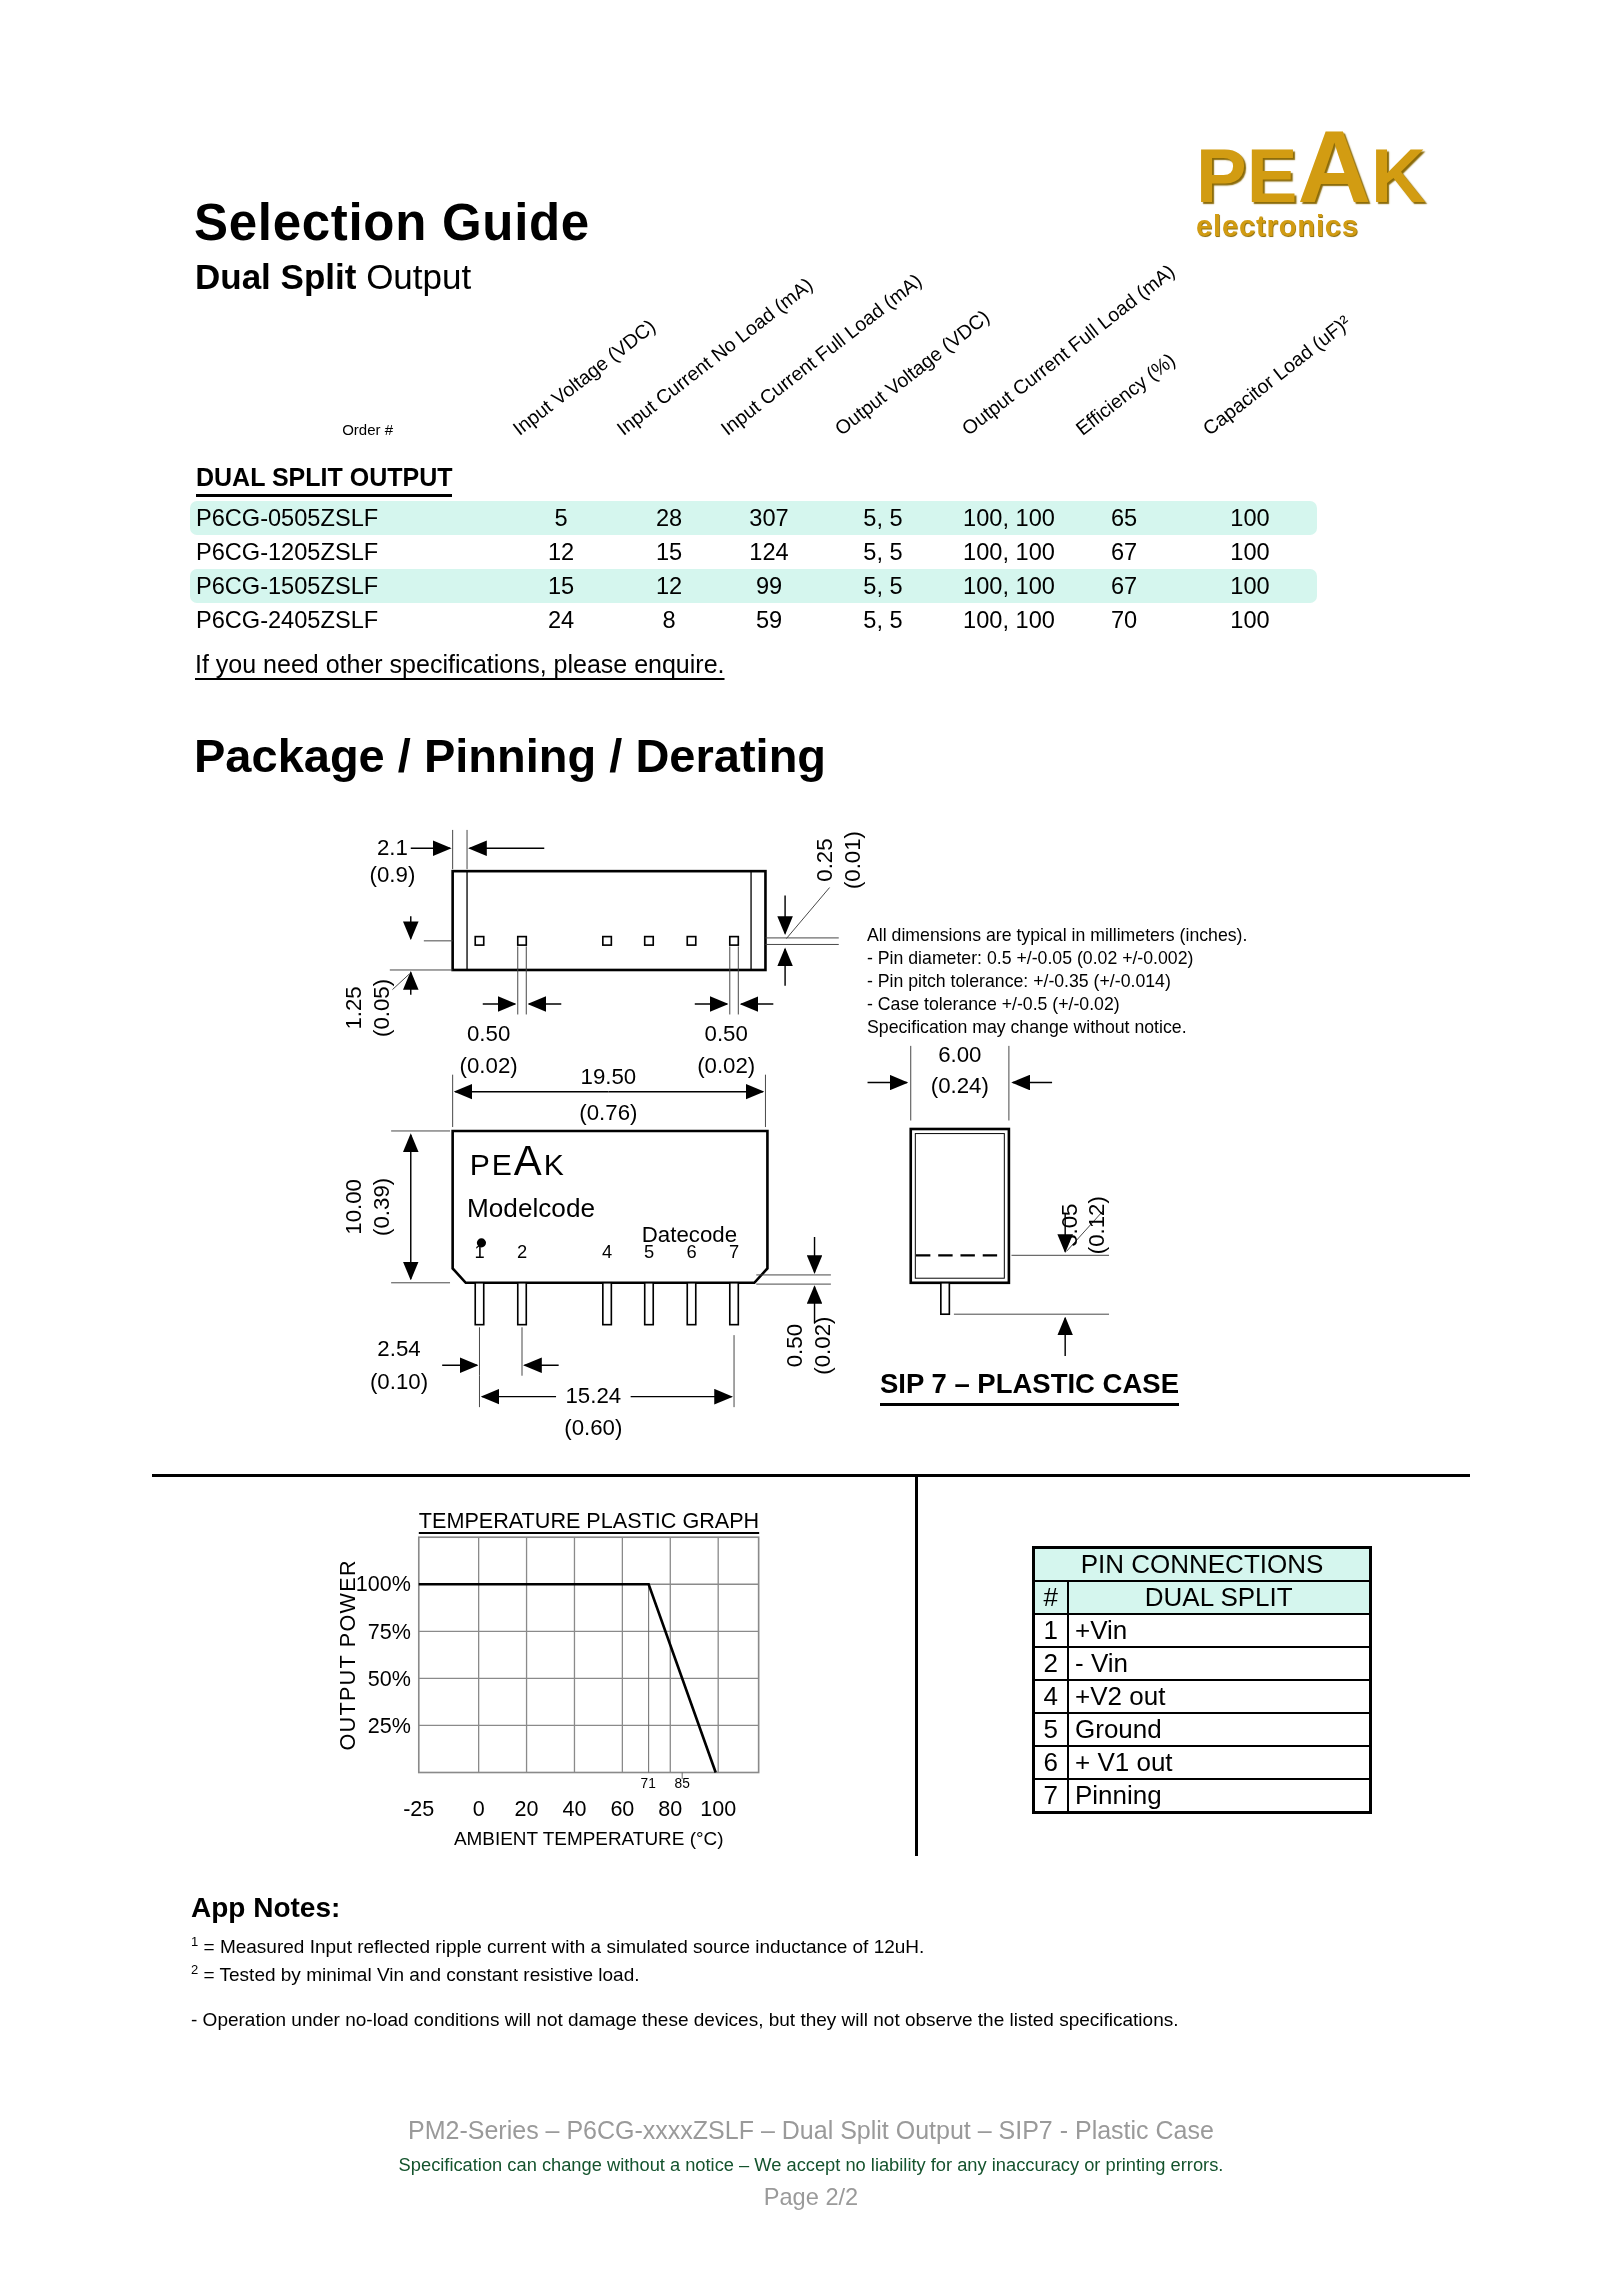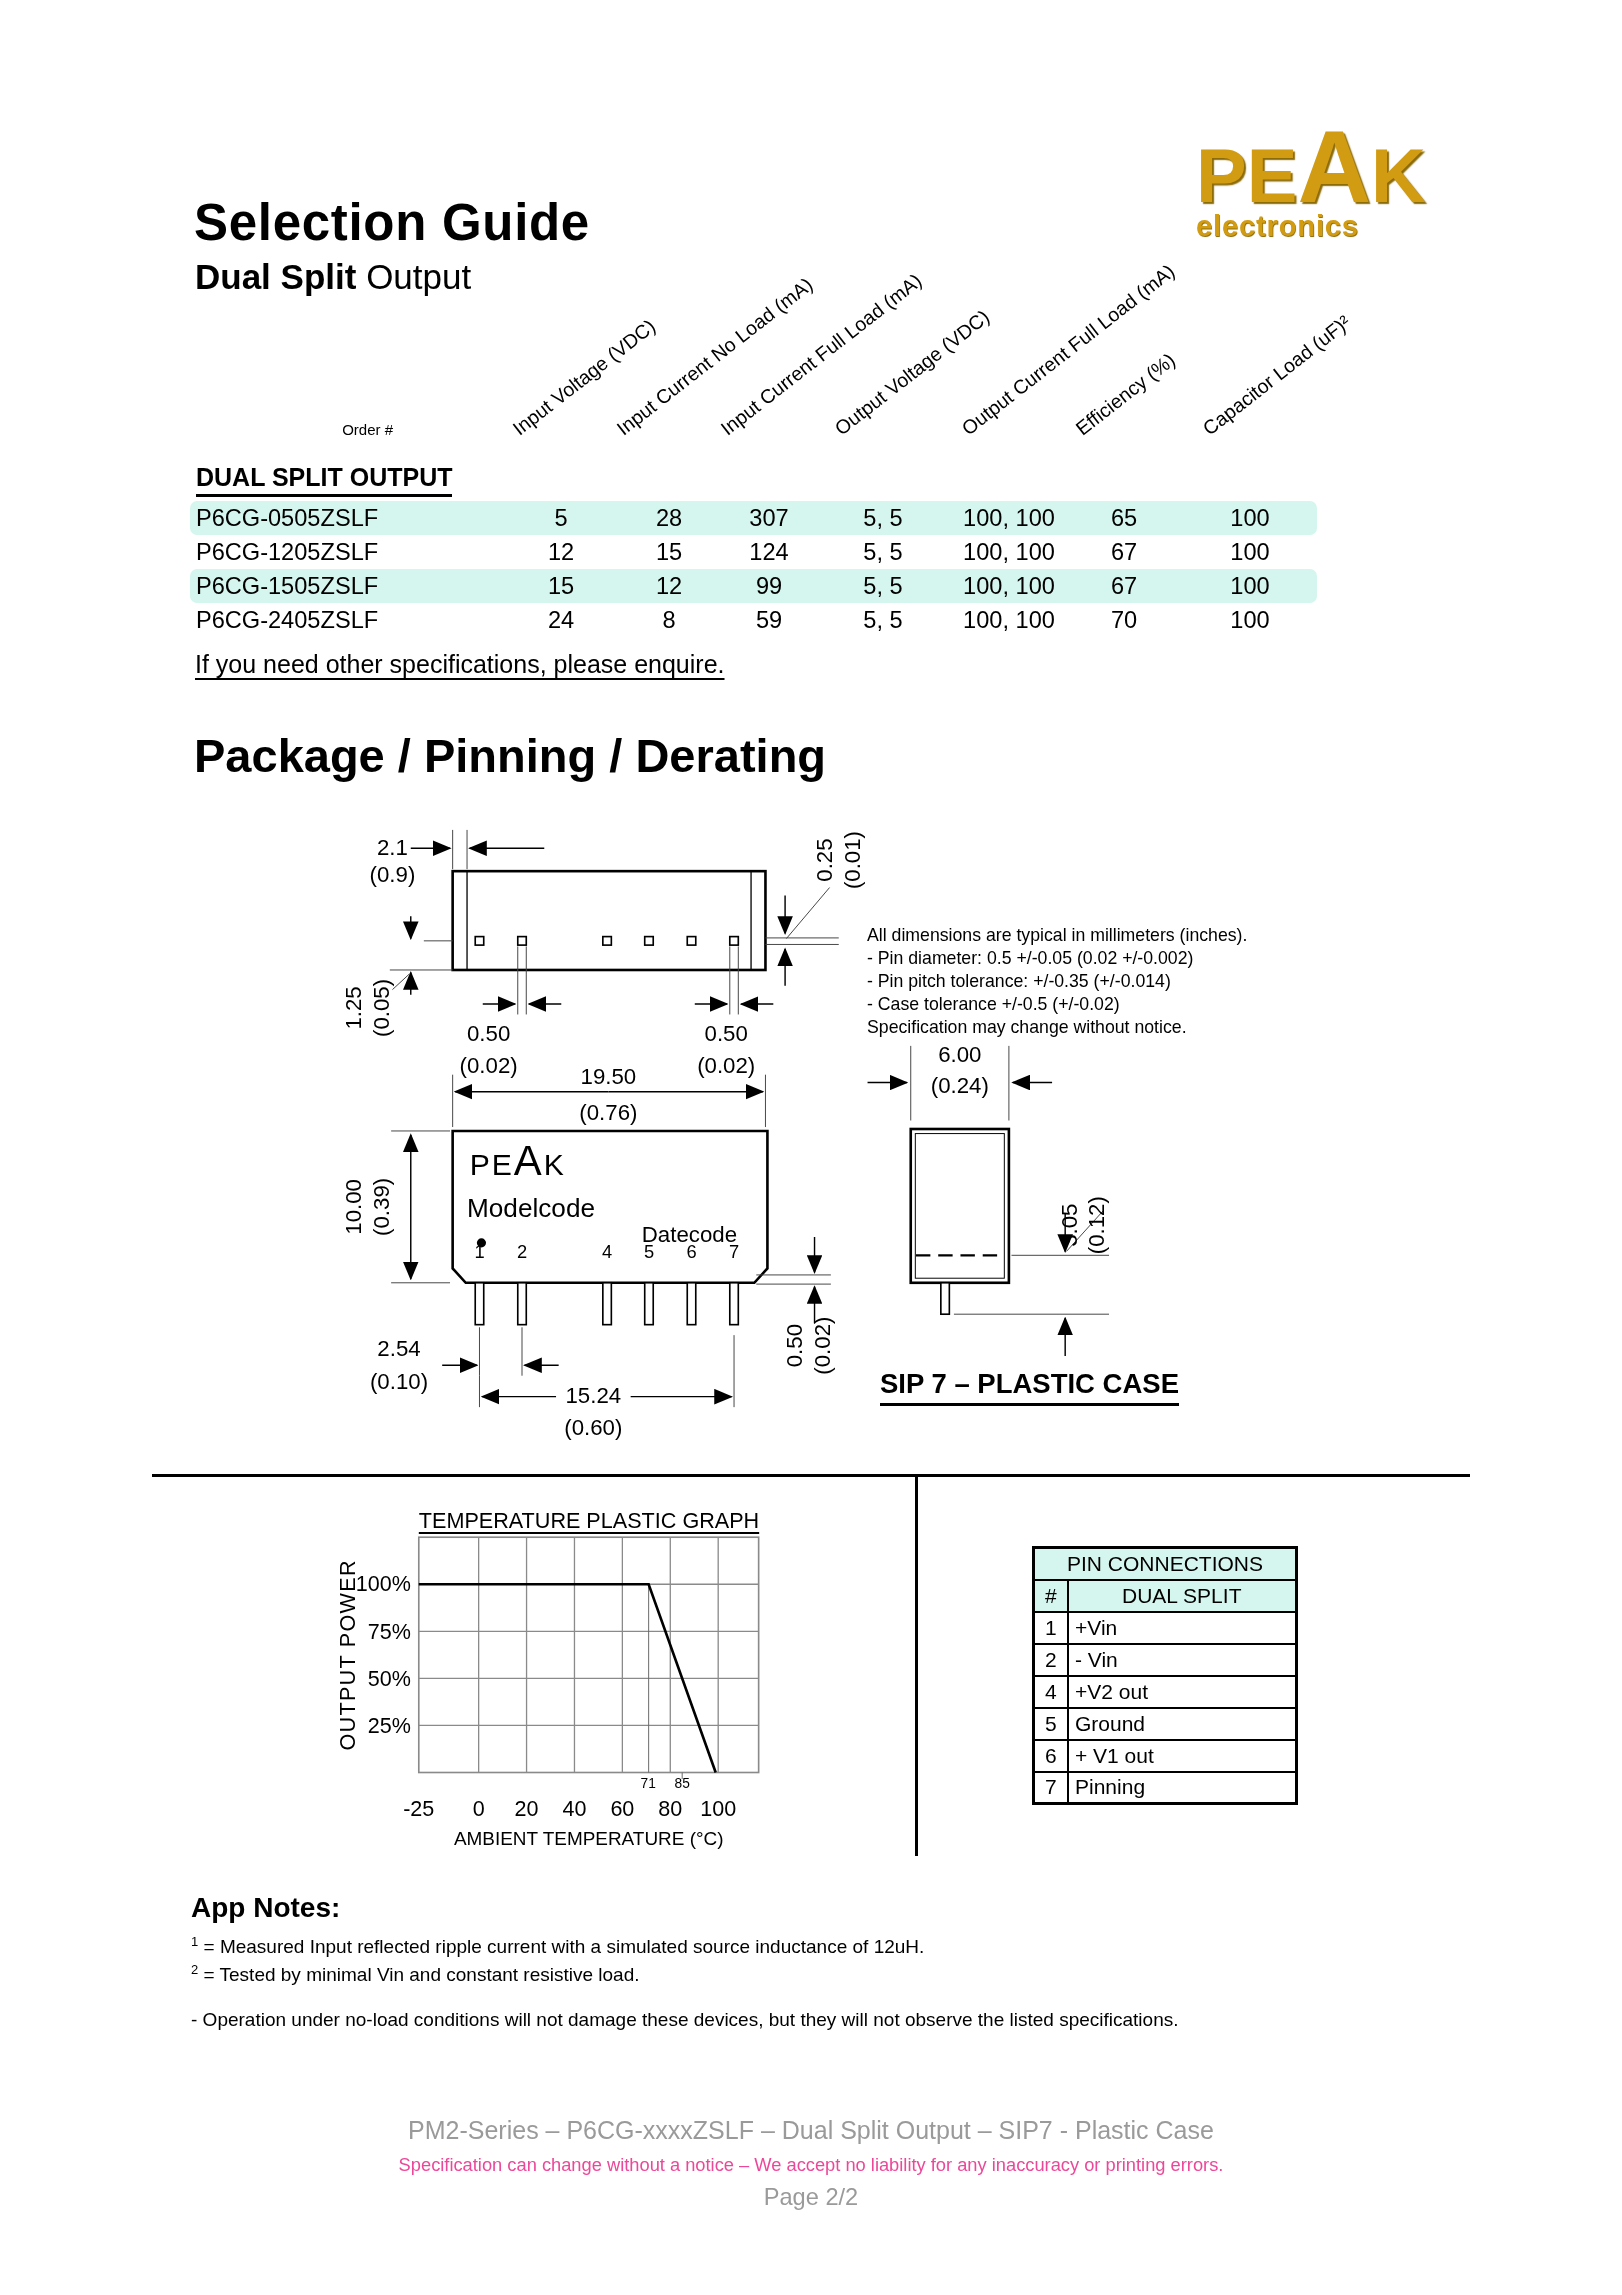--- a/index.html
+++ b/index.html
@@ -44,35 +44,35 @@
 
   
   .hrule{ left:152px; top:1474px; width:1318px; height:3.3px; background:#000; }
   .vrule{ left:915px; top:1474px; width:2.6px; height:382px; background:#000; }
 
   
   .graph-title{ left:386px; top:1508px; width:406px; text-align:center; font-size:21.6px;
                 text-decoration:underline; text-underline-offset:3.9px; text-decoration-thickness:1.6px; }
 
   
-  .pintable{ position:absolute; left:1032px; top:1546px; width:266px;
-             border-collapse:collapse; border:3.3px solid #000; font-size:21px; }
+  .pintable{ position:absolute; left:1032px; top:1546px; width:340px;
+             border-collapse:collapse; border:3.3px solid #000; font-size:26px; }
   .pintable td{ border:2px solid #000; height:32px; padding:0 6.5px; white-space:nowrap; }
   .pt-title,.pt-head{ background:var(--hl); text-align:center; }
   .pt-num{ width:34px; text-align:center; }
 
   
   .appnotes-title{ left:191px; top:1892px; font-size:28px; font-weight:bold; }
   .note{ left:191px; font-size:19px; }
   .note sup{ font-size:13px; }
 
   
   .foot{ left:0; width:1622px; text-align:center; }
   .foot1{ top:2116px; font-size:25px; color:#9a9a9a; }
-  .foot2{ top:2154px; font-size:18.3px; color:#ec4899; }
+  .foot2{ top:2154px; font-size:18.3px; color:#14532d; }
   .foot3{ top:2184px; font-size:23.6px; color:#9a9a9a; }
 
   
   svg{ position:absolute; overflow:visible; }
   svg text{ font-family:"Liberation Sans", sans-serif; fill:#000; }
   .case{ fill:#fff; stroke:#000; stroke-width:4; }
   .pinsq{ fill:#fff; stroke:#000; stroke-width:2.5; }
   .mid{ stroke:#000; stroke-width:2; fill:none; }
   .thin{ stroke:#444; stroke-width:1.5; }
   .dim{ stroke:#000; stroke-width:2.2; }

